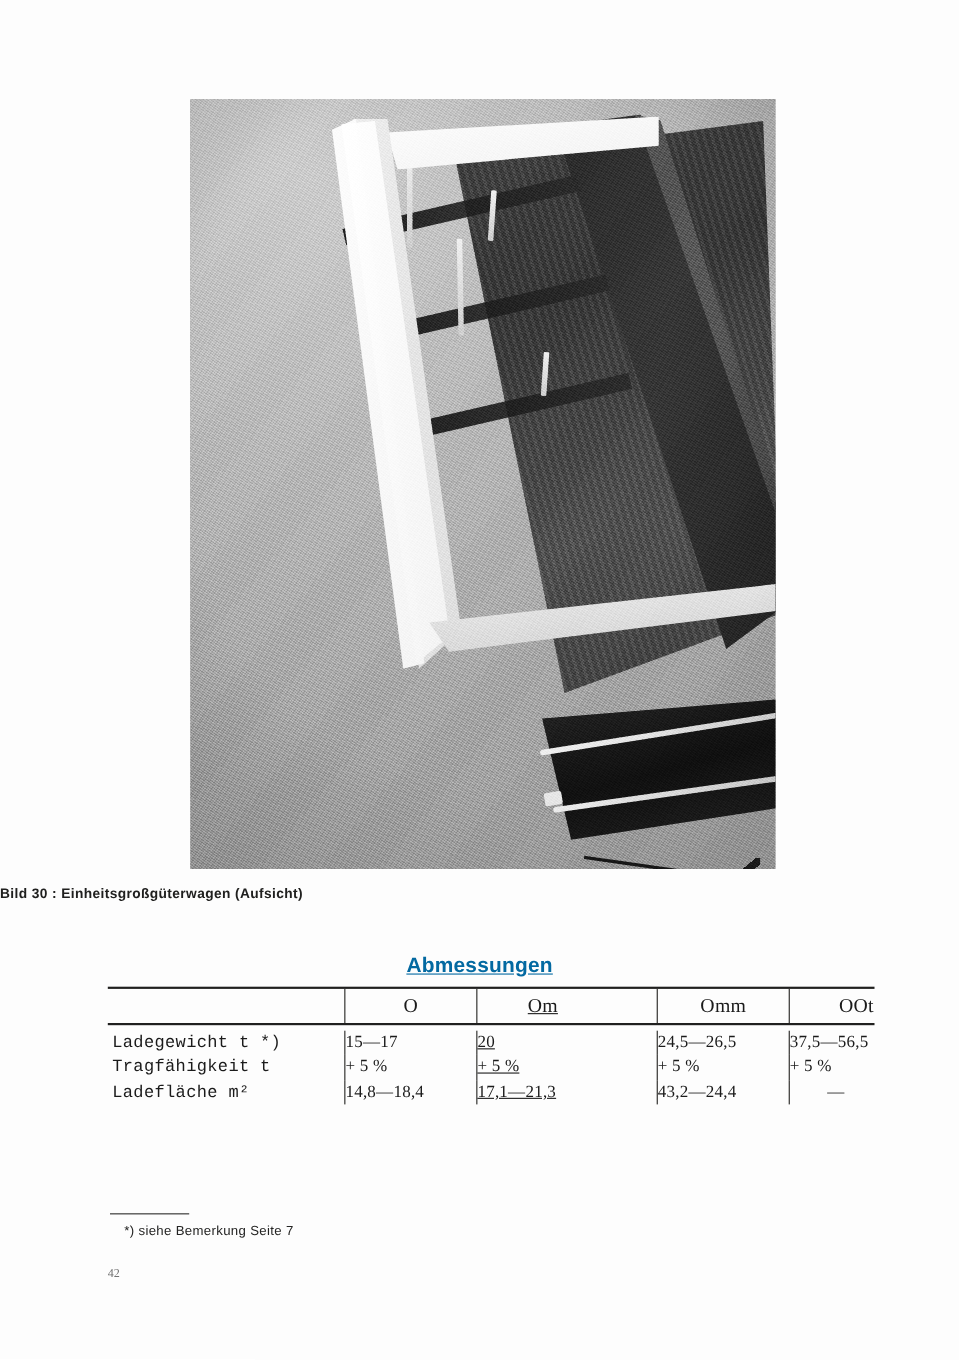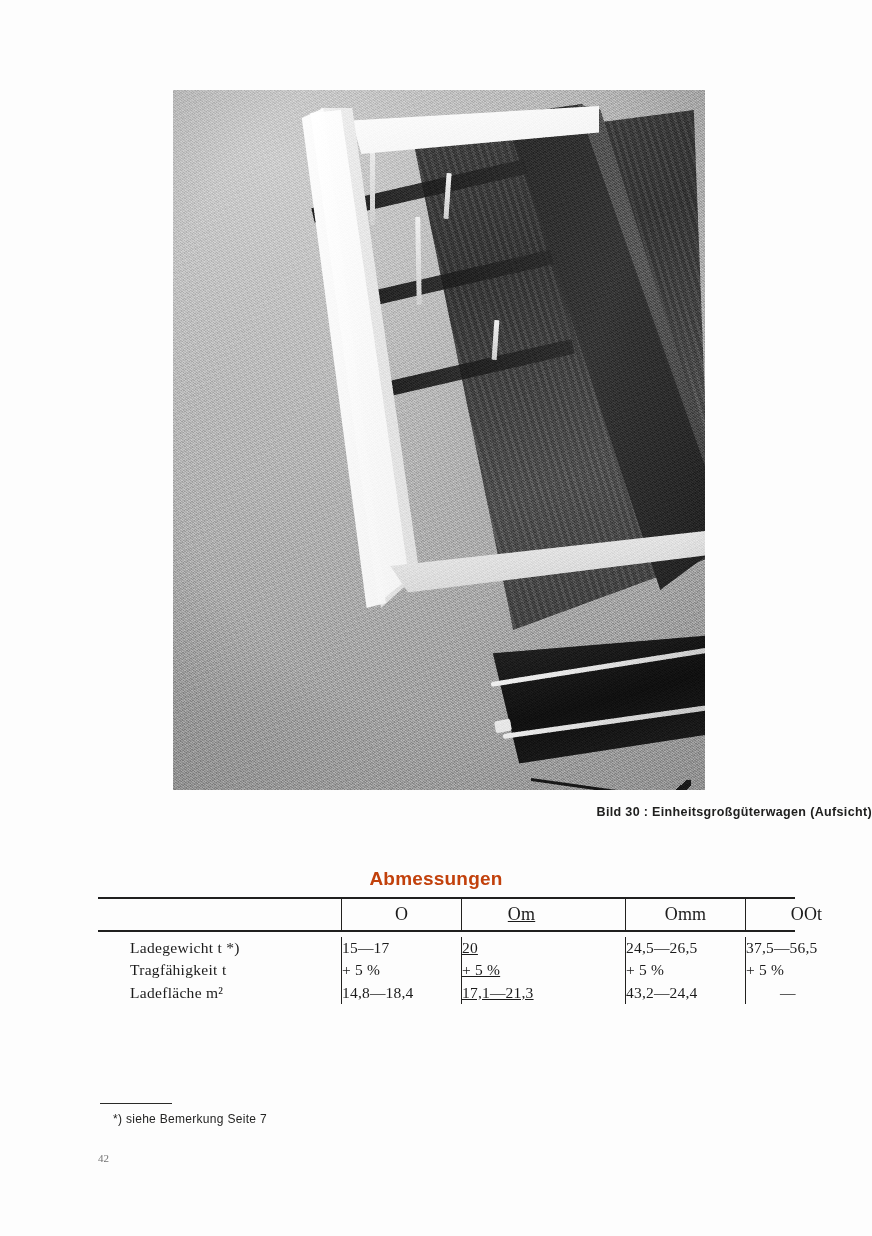--- a/index.html
+++ b/index.html
@@ -203,39 +203,40 @@
     height: 3px;
     transform-origin: left center;
   }
   .brake-rod.q1 { left: 358px; top: 688px; width: 160px; transform: rotate(8deg); }
 
   
   .caption {
     position: absolute;
     left: 0; right: 0;
     top: 805px;
-    text-align: right;
+    text-align: left;
     font-family: "Liberation Sans", "DejaVu Sans", sans-serif;
     font-size: 12.5px;
     font-weight: 700;
     letter-spacing: .35px;
     color: #20201f;
   }
 
   
   .table-title {
     position: absolute;
     left: 0; right: 0;
     top: 868px;
     text-align: center;
     font-family: "Liberation Sans", "DejaVu Sans", sans-serif;
     font-size: 19px;
     font-weight: 700;
     letter-spacing: .2px;
-    color: #c2410c;
+    color: #0369a1;
+    text-decoration: underline;
   }
 
   
   .spec-table {
     position: absolute;
     left: 98px;
     top: 897px;
     width: 697px;
     font-size: 15.5px;
     color: #1b1b1b;
@@ -259,23 +260,22 @@
   .spec-row {
     display: flex;
     align-items: center;
     height: 22.5px;
   }
   .c-label {
     width: 215px;
     flex: 0 0 215px;
     padding-left: 4px;
     box-sizing: border-box;
-    font-family: Liberation Serif, serif;
+    font-family: Liberation Mono, monospace;
     letter-spacing: .3px;
-    margin-left: 28px;
   }
   .c-val {
     flex: 0 0 120px;
     width: 120px;
     box-sizing: border-box;
     padding-left: 0;
     border-left: 1.6px solid #22211f;
     font-family: "Liberation Serif", "DejaVu Serif", serif;
     letter-spacing: .2px;
     height: 100%;

